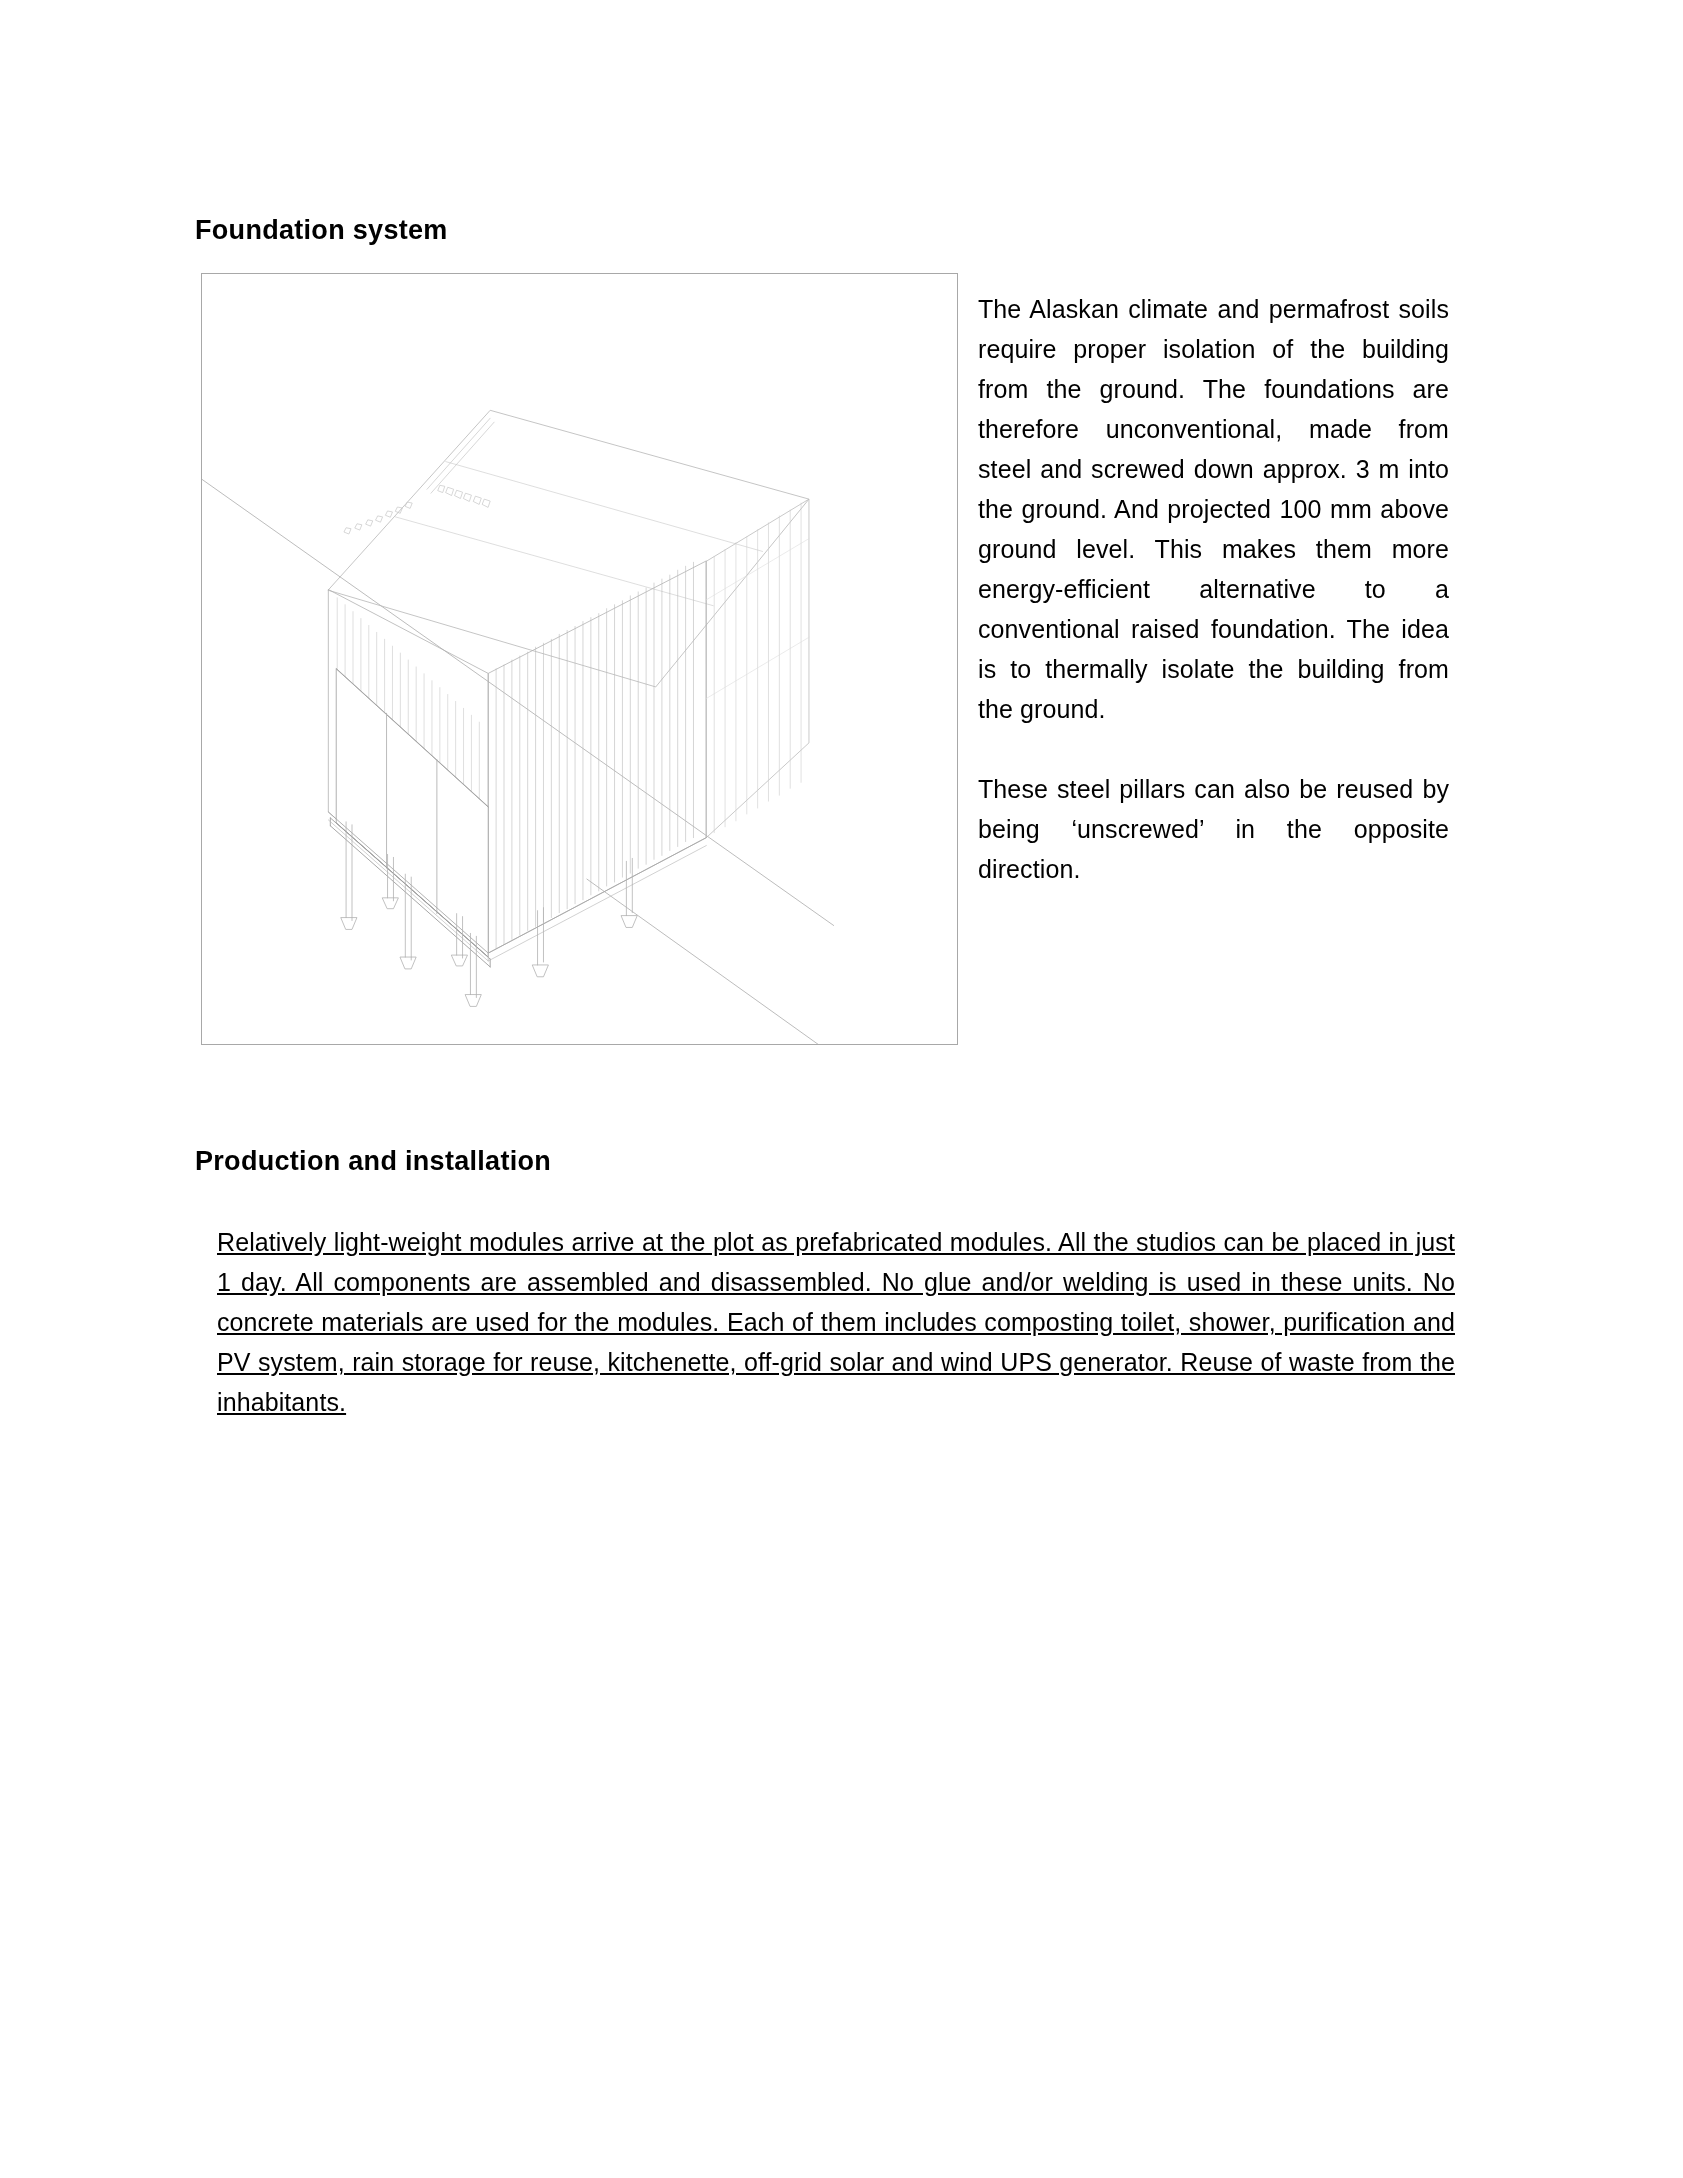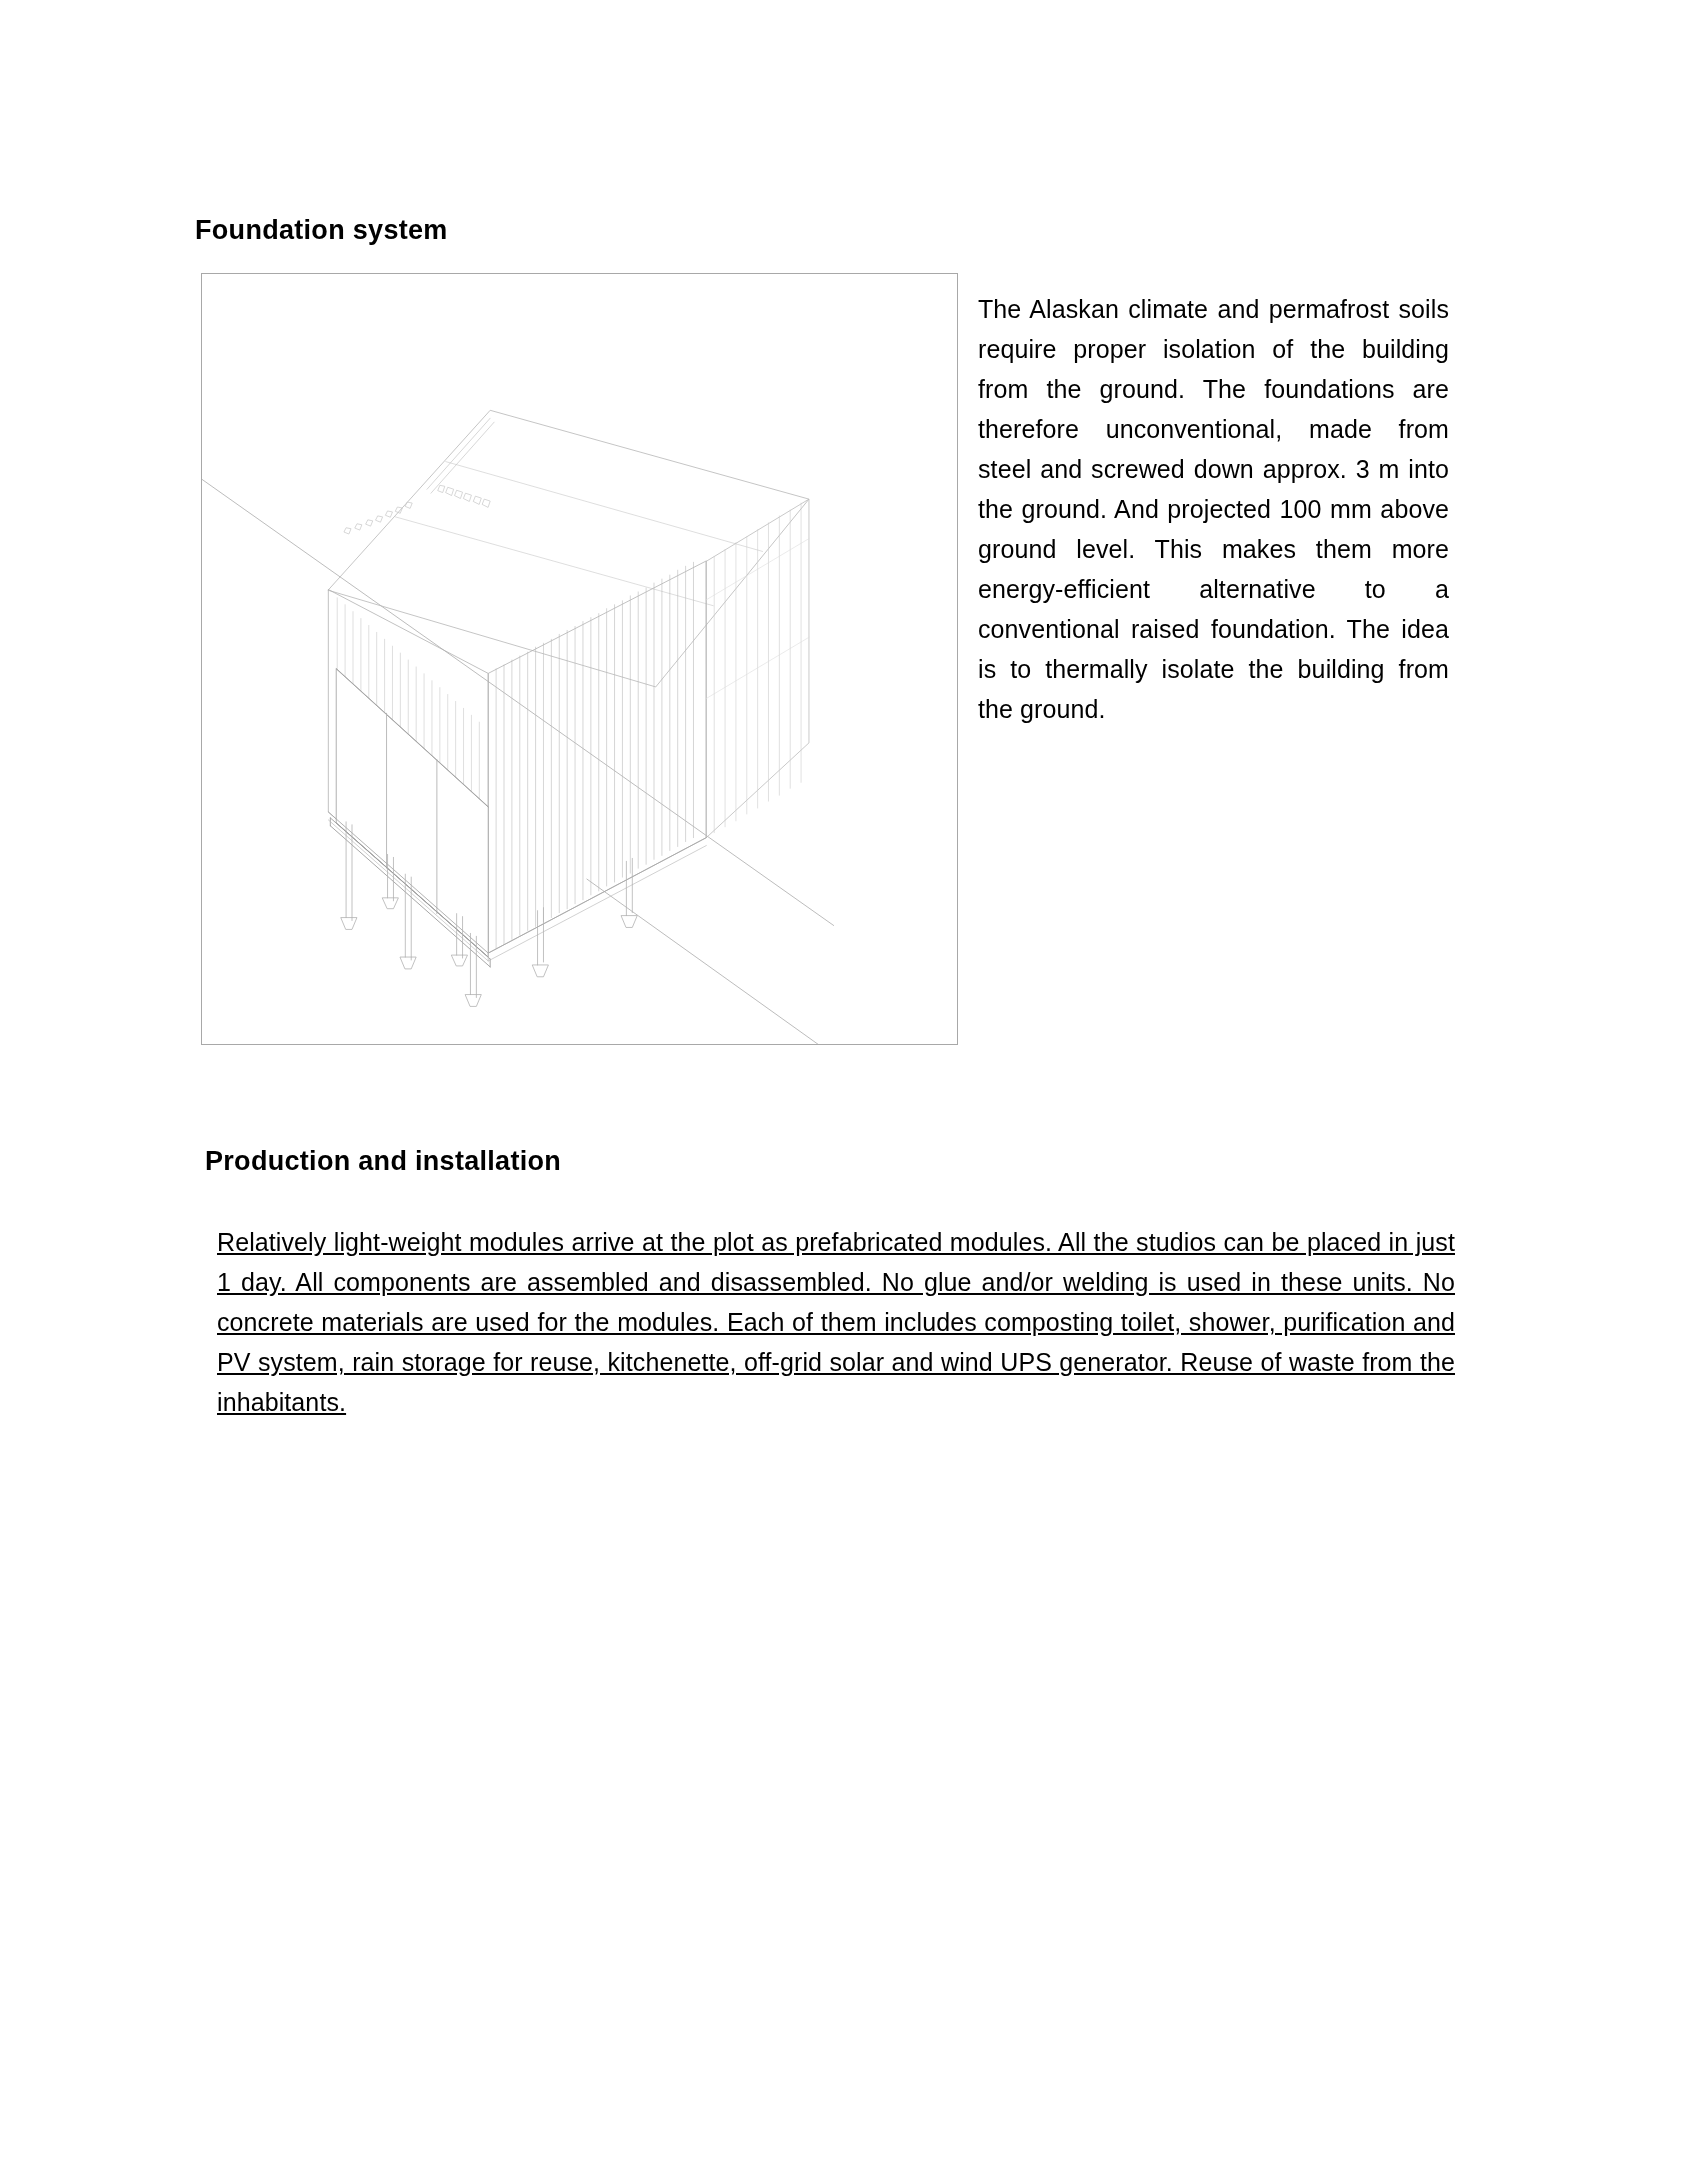--- a/index.html
+++ b/index.html
@@ -28,21 +28,21 @@
   
   .heading {
     position: absolute;
     font-size: 27px;
     font-weight: bold;
     letter-spacing: 0.3px;
     line-height: 1.2;
     white-space: nowrap;
   }
   #heading-foundation { left: 195px; top: 192px; }
-  #heading-production { left: 195px; top: 1123px; margin-left: 10px; }
+  #heading-production { left: 195px; top: 1123px; }
 
   
   .figure-box {
     position: absolute;
     left: 201px;
     top: 273px;
     width: 757px;
     height: 772px;
     border: 1px solid #a8a8a8;
     box-sizing: border-box;
@@ -232,20 +232,21 @@
             <path d="M 264 651 L 264 693"></path>
           <path d="M 253 690 L 269 690 L 264 701 L 258 701 Z"></path>
         </g>
 
       </g>
     </svg>
   </div>
 
   <div class="col-right">
     <p class="body-text">The Alaskan climate and permafrost soils require proper isolation of the building from the ground. The foundations are therefore unconventional, made from steel and screwed down approx. 3 m into the ground. And projected 100 mm above ground level. This makes them more energy-efficient alternative to a conventional raised foundation. The idea is to thermally isolate the building from the ground.</p>
+    <p class="body-text">These steel pillars can also be reused by being ‘unscrewed’ in the opposite direction.</p>
   </div>
 
   <h2 class="heading" id="heading-production">Production and installation</h2>
 
   <div class="col-full">
     <p class="body-text">Relatively light-weight modules arrive at the plot as prefabricated modules. All the studios can be placed in just 1 day. All components are assembled and disassembled. No glue and/or welding is used in these units. No concrete materials are used for the modules. Each of them includes composting toilet, shower, purification and PV system, rain storage for reuse, kitchenette, off-grid solar and wind UPS generator. Reuse of waste from the inhabitants.</p>
   </div>
 
 </div>
 

